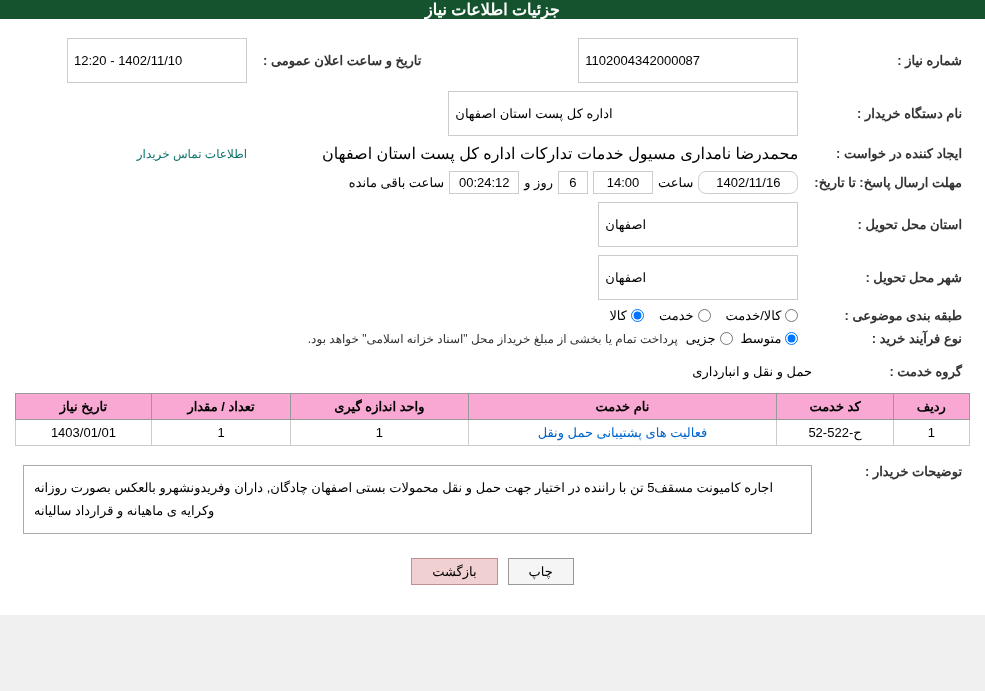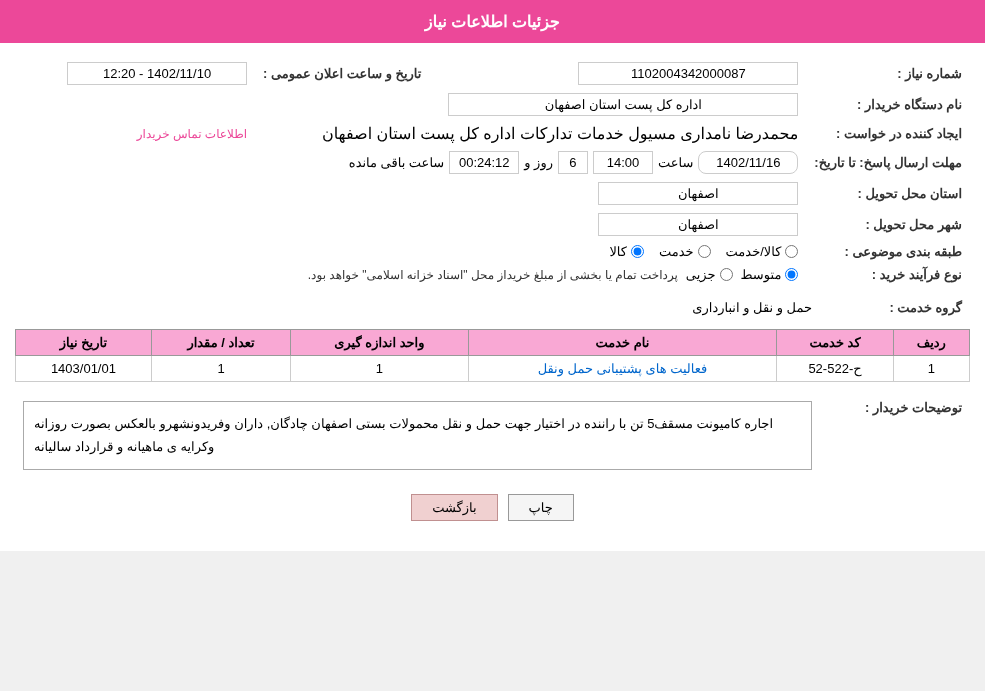--- a/index.html
+++ b/index.html
@@ -8,24 +8,24 @@
       font-size: 13px;
       background: #f0f0f0;
       direction: rtl;
     }
     .page-wrapper {
       max-width: 985px;
       margin: 0 auto;
       background: #fff;
     }
     .header-bar {
-      background: #ec4899;
+      background: #14532d;
       color: #fff;
       text-align: center;
-      padding: 12px 15px;
+      padding: 0 15px;
       font-size: 16px;
       font-weight: bold;
     }
     .main-content {
       padding: 15px;
     }
     .info-table {
       width: 100%;
       border-collapse: collapse;
       margin-bottom: 10px;
@@ -40,27 +40,27 @@
       white-space: nowrap;
       text-align: right;
       width: 150px;
     }
     .value-cell {
       text-align: right;
     }
     .input-box {
       border: 1px solid #ccc;
       background: #fff;
-      padding: 3px 6px;
+      padding: 14px 6px;
       display: inline-block;
       min-width: 120px;
-      text-align: center;
+      text-align: left;
     }
     .contact-link {
-      color: #ec4899;
+      color: #0f766e;
       text-decoration: none;
       font-size: 12px;
     }
     .date-time-row {
       display: flex;
       align-items: center;
       gap: 5px;
       flex-direction: row;
     }
     .date-time-row .box {

